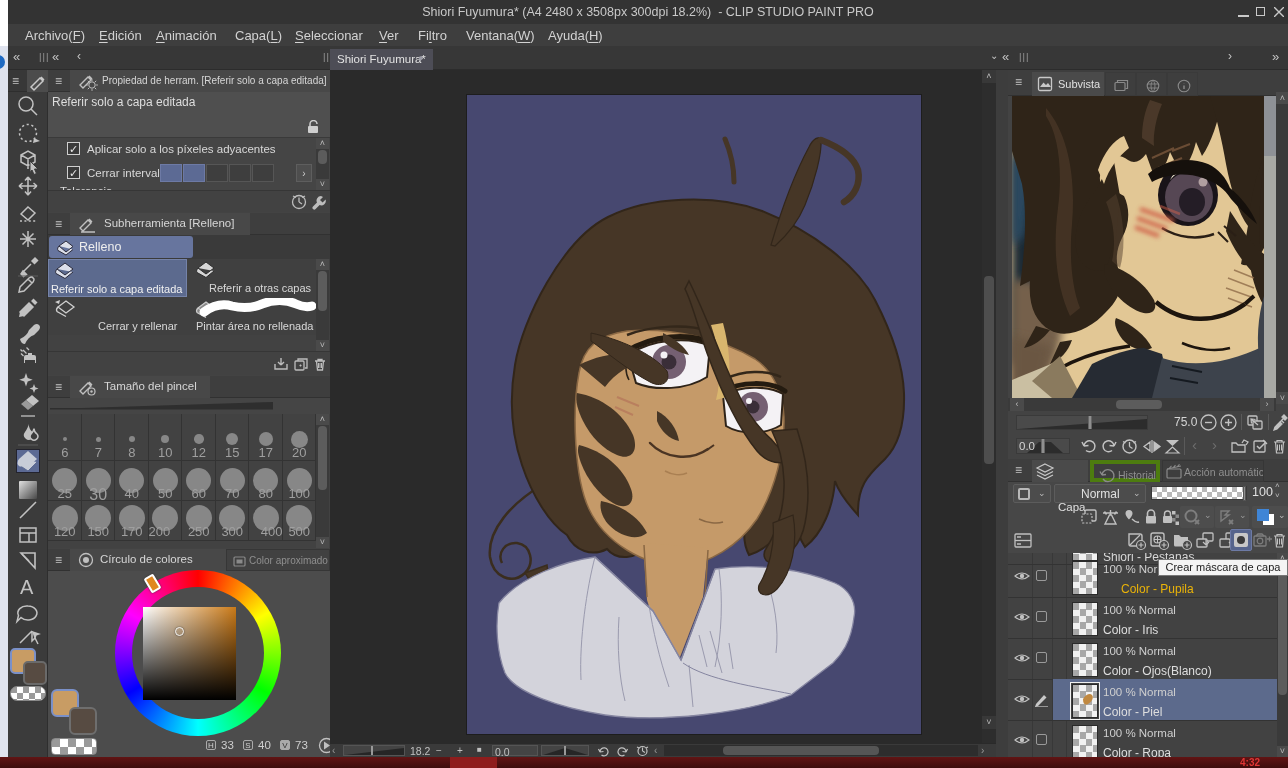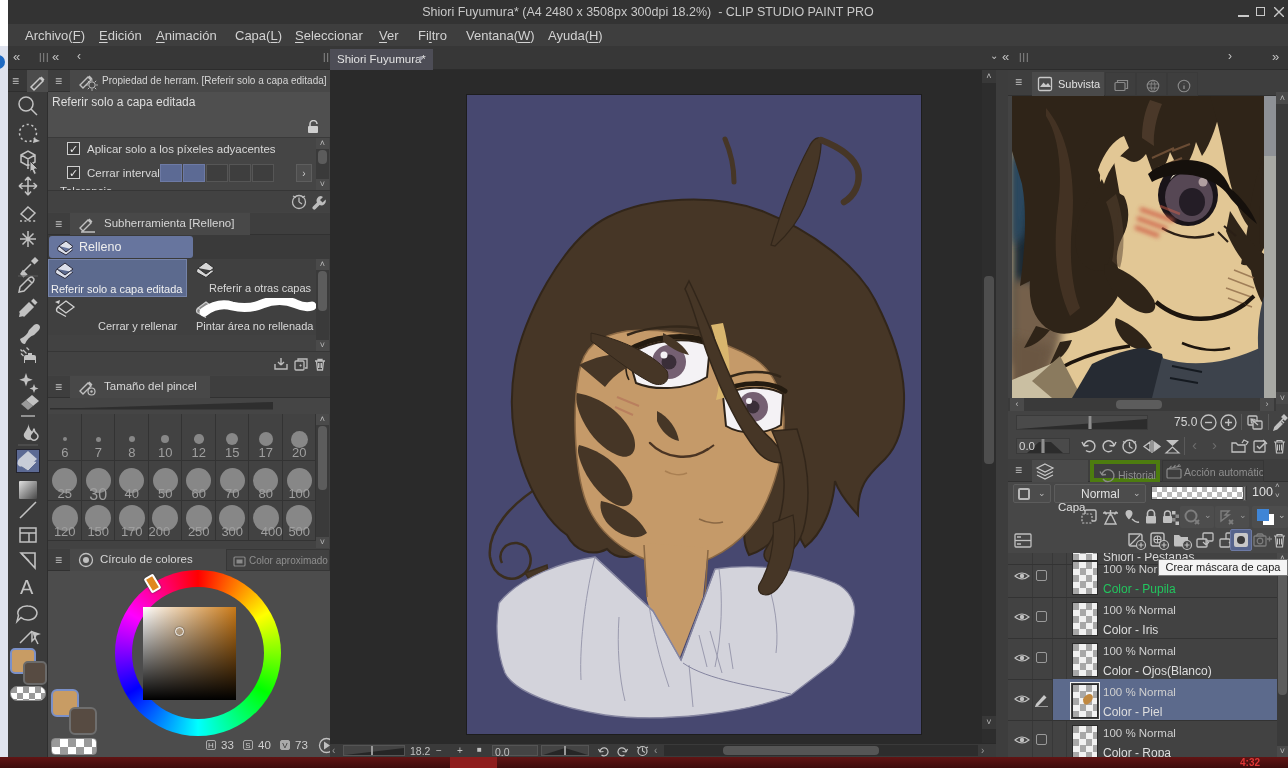--- a/index.html
+++ b/index.html
@@ -871,21 +871,21 @@
           <div class="abs" style="left:64px;top:-26px;width:26px;height:34px;background:repeating-conic-gradient(#f2f2f2 0 25%,#a8a8a8 0 50%) 0 0/13px 13px;border:1px solid #2a2a2a;"></div>
           <div class="abs" style="left:95px;top:-3px;font-size:12px;color:#d8d8d8;">Shiori - Pestañas</div>
           <div class="abs" style="left:0;top:11px;width:269px;height:1px;background:#333;"></div>
           <svg class="abs" style="left:6px;top:17px;" width="16" height="12">
             <path d="M1 6 Q8 0 15 6 Q8 12 1 6 Z" stroke="#c0c0c0" stroke-width="1.2" fill="none"></path>
             <circle cx="8" cy="6" r="2.2" fill="#c0c0c0"></circle>
           </svg>
           <div class="abs" style="left:28px;top:17px;width:11px;height:11px;border:1.5px solid #9a9a9a;border-radius:2px;"></div>
           <div class="abs" style="left:64px;top:8px;width:26px;height:34px;background:repeating-conic-gradient(#f2f2f2 0 25%,#a8a8a8 0 50%) 0 0/13px 13px;border:1px solid #2a2a2a;"></div>
           <div class="abs" style="left:95px;top:10px;font-size:11.5px;color:#cfcfcf;">100 % Normal</div>
-          <div class="abs" style="left:95px;top:29px;font-size:12px;color:#22c55e;">Color - Pupila</div>
+          <div class="abs" style="left:113px;top:29px;font-size:12px;color:#eab308;">Color - Pupila</div>
           <div class="abs" style="left:0;top:44px;width:269px;height:1px;background:#333;"></div>
           <svg class="abs" style="left:6px;top:58px;" width="16" height="12">
             <path d="M1 6 Q8 0 15 6 Q8 12 1 6 Z" stroke="#c0c0c0" stroke-width="1.2" fill="none"></path>
             <circle cx="8" cy="6" r="2.2" fill="#c0c0c0"></circle>
           </svg>
           <div class="abs" style="left:28px;top:58px;width:11px;height:11px;border:1.5px solid #9a9a9a;border-radius:2px;"></div>
           <div class="abs" style="left:64px;top:49px;width:26px;height:34px;background:repeating-conic-gradient(#f2f2f2 0 25%,#a8a8a8 0 50%) 0 0/13px 13px;border:1px solid #2a2a2a;"></div>
           <div class="abs" style="left:95px;top:51px;font-size:11.5px;color:#cfcfcf;">100 % Normal</div>
           <div class="abs" style="left:95px;top:70px;font-size:12px;color:#dedede;">Color - Iris</div>
           <div class="abs" style="left:0;top:85px;width:269px;height:1px;background:#333;"></div>

